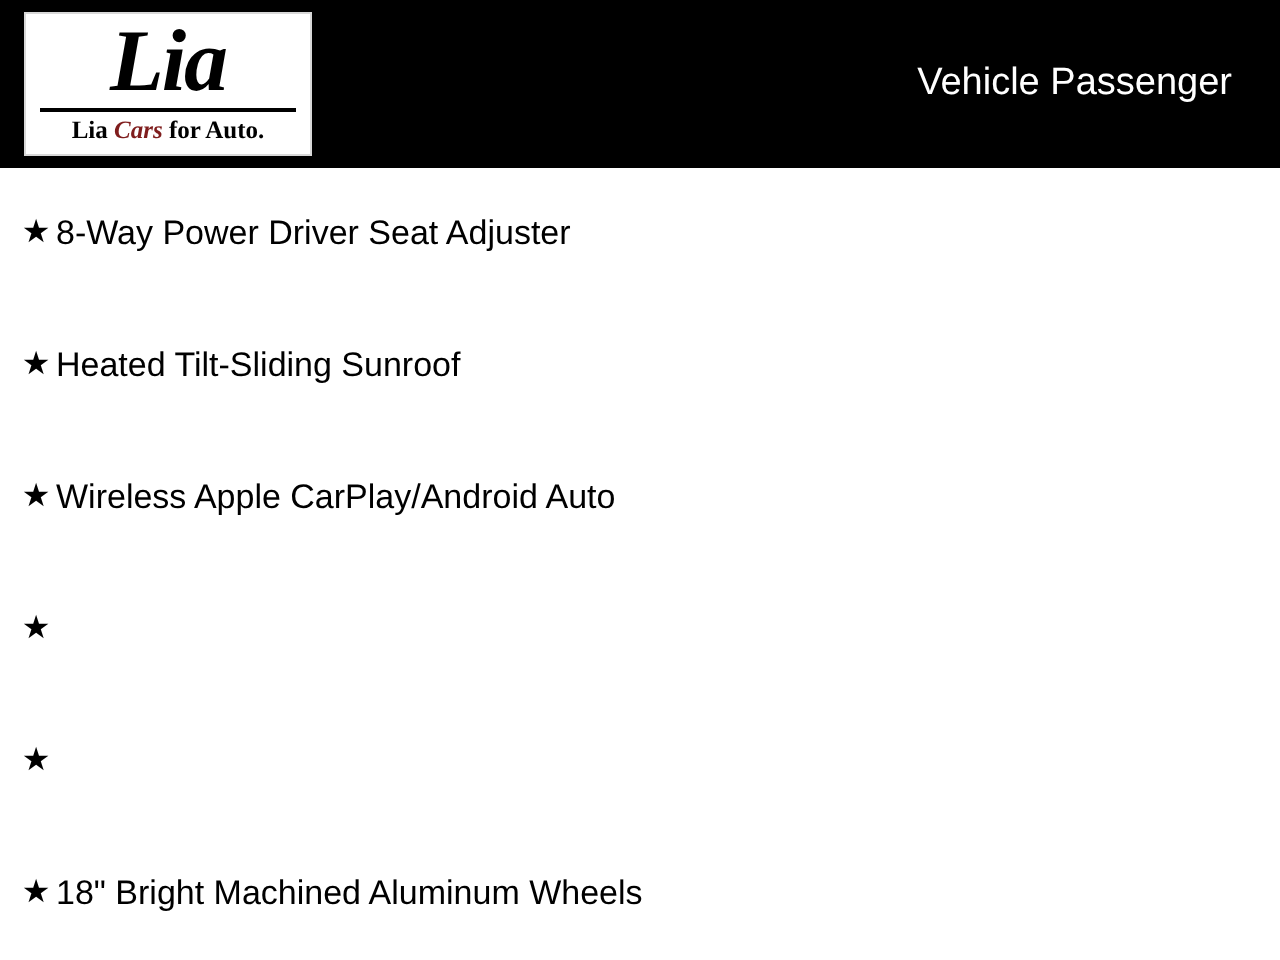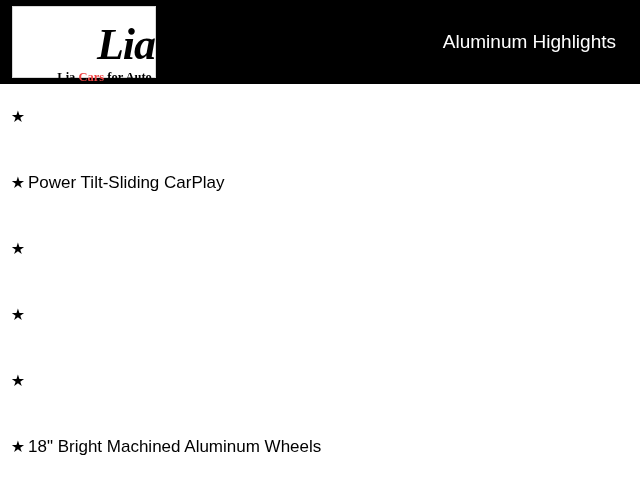--- a/index.html
+++ b/index.html
@@ -34,23 +34,23 @@
     position: absolute;
     left: 12px;
     top: 6px;
     width: 144px;
     height: 72px;
     background: #ffffff;
     border: 1px solid #d8d8d8;
     box-sizing: border-box;
     display: flex;
     flex-direction: column;
-    align-items: flex-end;
+    align-items: center;
     justify-content: flex-start;
-    padding-top: 16px;
+    padding-top: 2px;
   }
   .logo-word {
     font-family: "Liberation Serif", serif;
     font-style: italic;
     font-weight: bold;
     font-size: 44px;
     line-height: 44px;
     letter-spacing: -1px;
     color: #000000;
     margin: 0;
@@ -64,21 +64,22 @@
   }
   .logo-tag {
     font-family: "Liberation Serif", serif;
     font-weight: bold;
     font-size: 12.5px;
     line-height: 14px;
     color: #000000;
     white-space: nowrap;
   }
   .logo-tag .accent {
-    color: #ef4444;
+    color: #7f1d1d;
+    font-style: italic;
   }
   .header-title {
     position: absolute;
     right: 24px;
     top: 50%;
     transform: translateY(-50%);
     color: #ffffff;
     font-size: 19px;
     font-family: "Liberation Sans", sans-serif;
     white-space: nowrap;
@@ -121,37 +122,39 @@
 <div class="page">
 
   <div class="header">
 
     <div class="logo-box">
       <div class="logo-word">Lia</div>
       <div class="logo-rule"></div>
       <div class="logo-tag"><span>Lia </span><span class="accent">Cars</span><span> for Auto.</span></div>
     </div>
 
-    <div class="header-title">Aluminum Highlights</div>
+    <div class="header-title">Vehicle Passenger</div>
   </div>
 
   <div class="content">
     <ul class="hl-list">
 
       <li class="hl-item">
         <span class="hl-star">★</span>
+        <span class="hl-text">8-Way Power Driver Seat Adjuster</span>
       </li>
 
       <li class="hl-item">
         <span class="hl-star">★</span>
-        <span class="hl-text">Power Tilt-Sliding CarPlay</span>
+        <span class="hl-text">Heated Tilt-Sliding Sunroof</span>
       </li>
 
       <li class="hl-item">
         <span class="hl-star">★</span>
+        <span class="hl-text">Wireless Apple CarPlay/Android Auto</span>
       </li>
 
       <li class="hl-item">
         <span class="hl-star">★</span>
       </li>
 
       <li class="hl-item">
         <span class="hl-star">★</span>
       </li>
 

